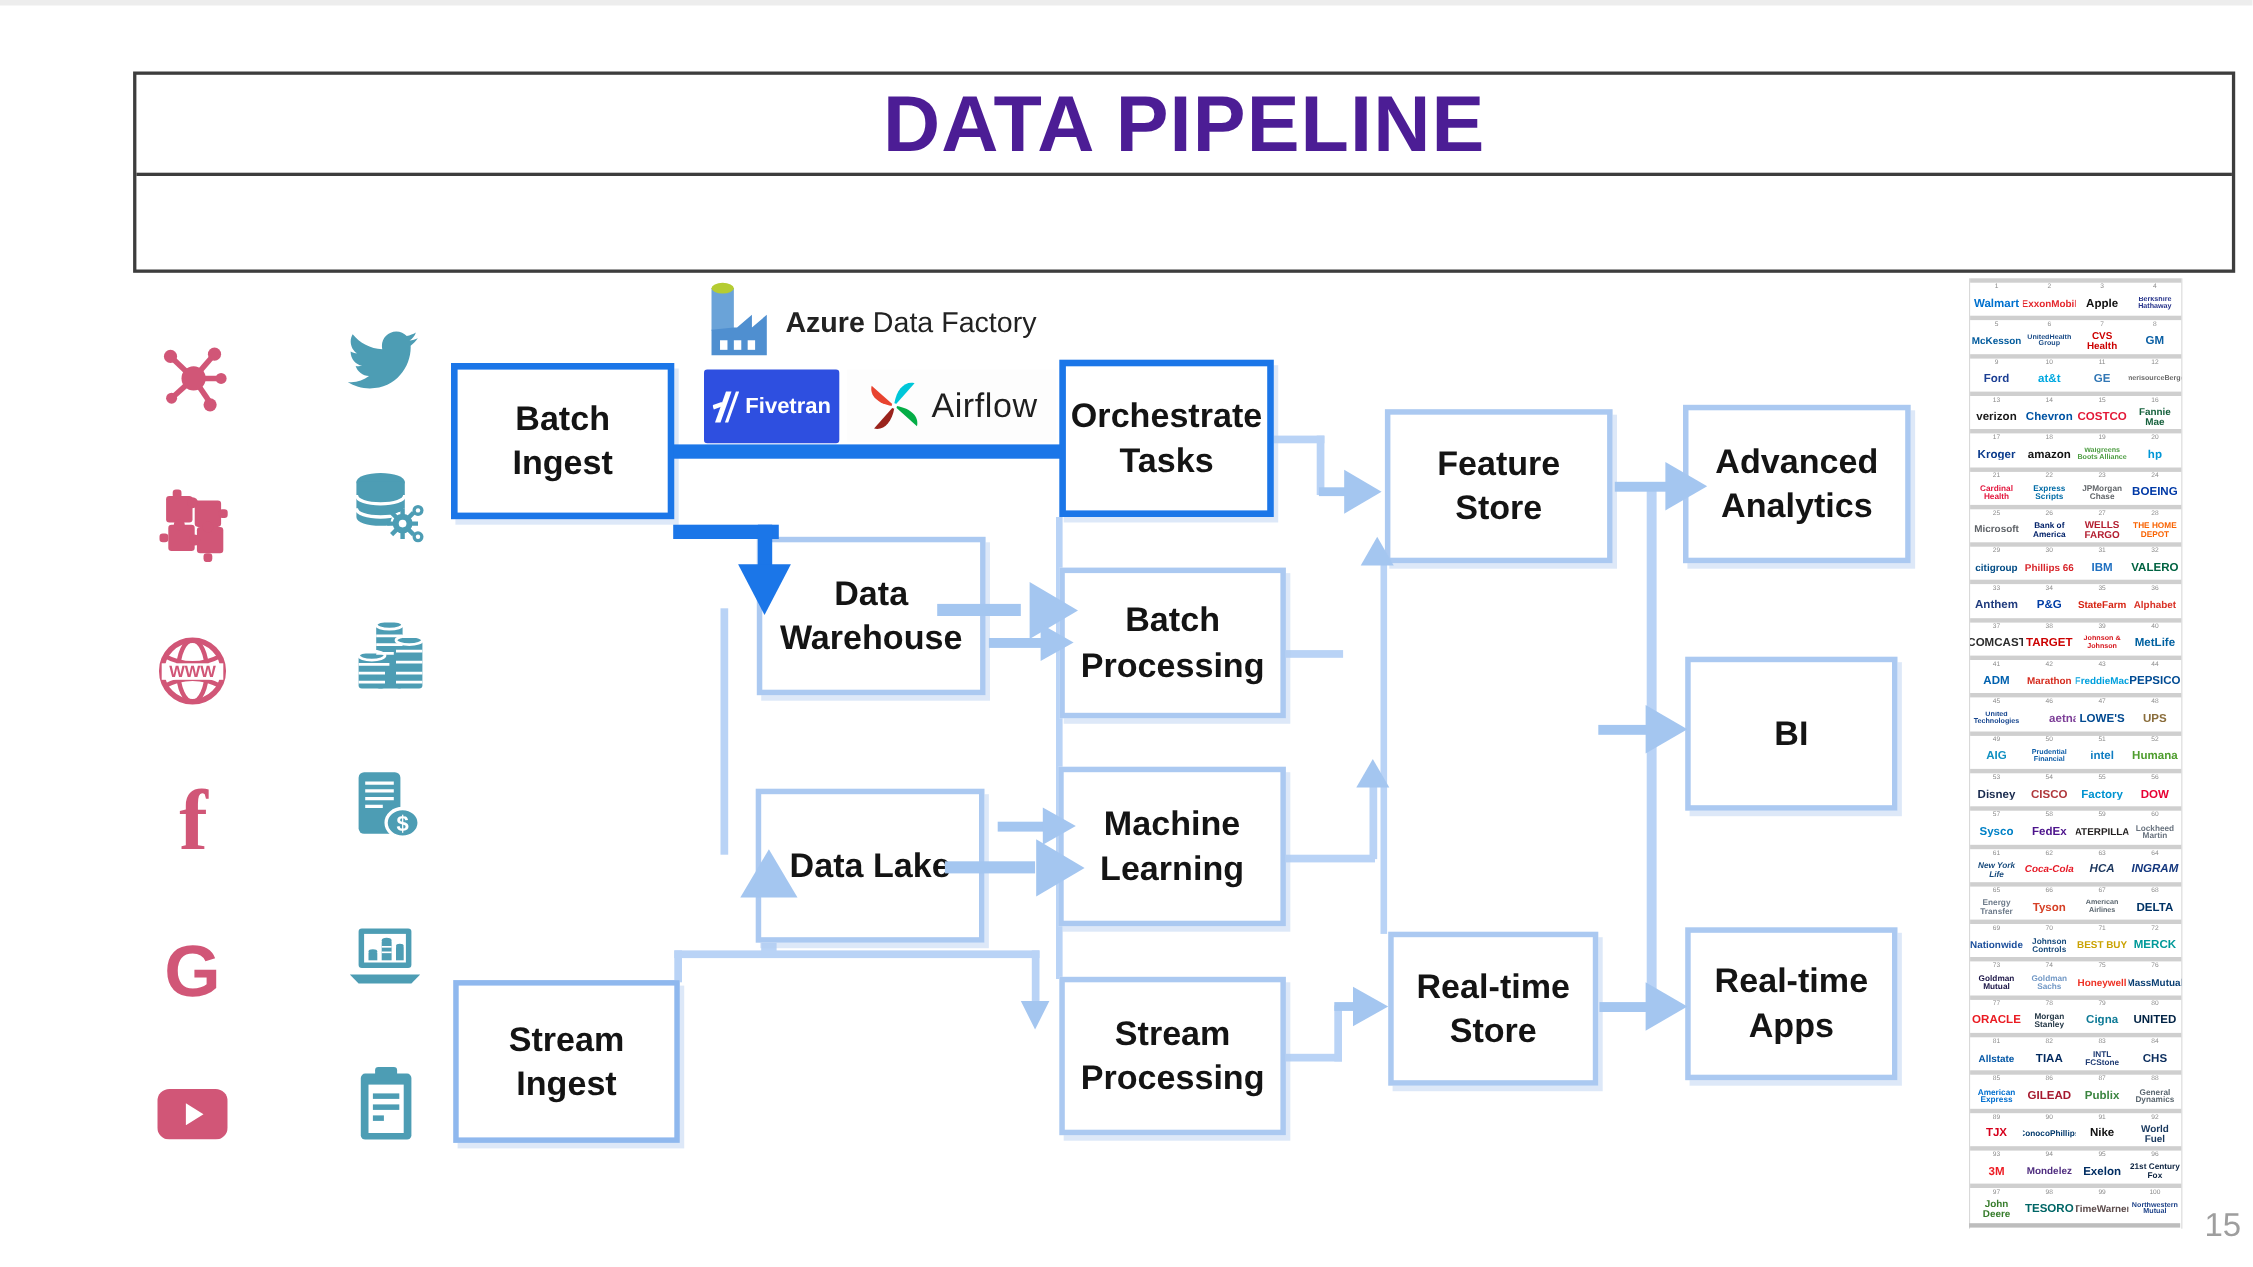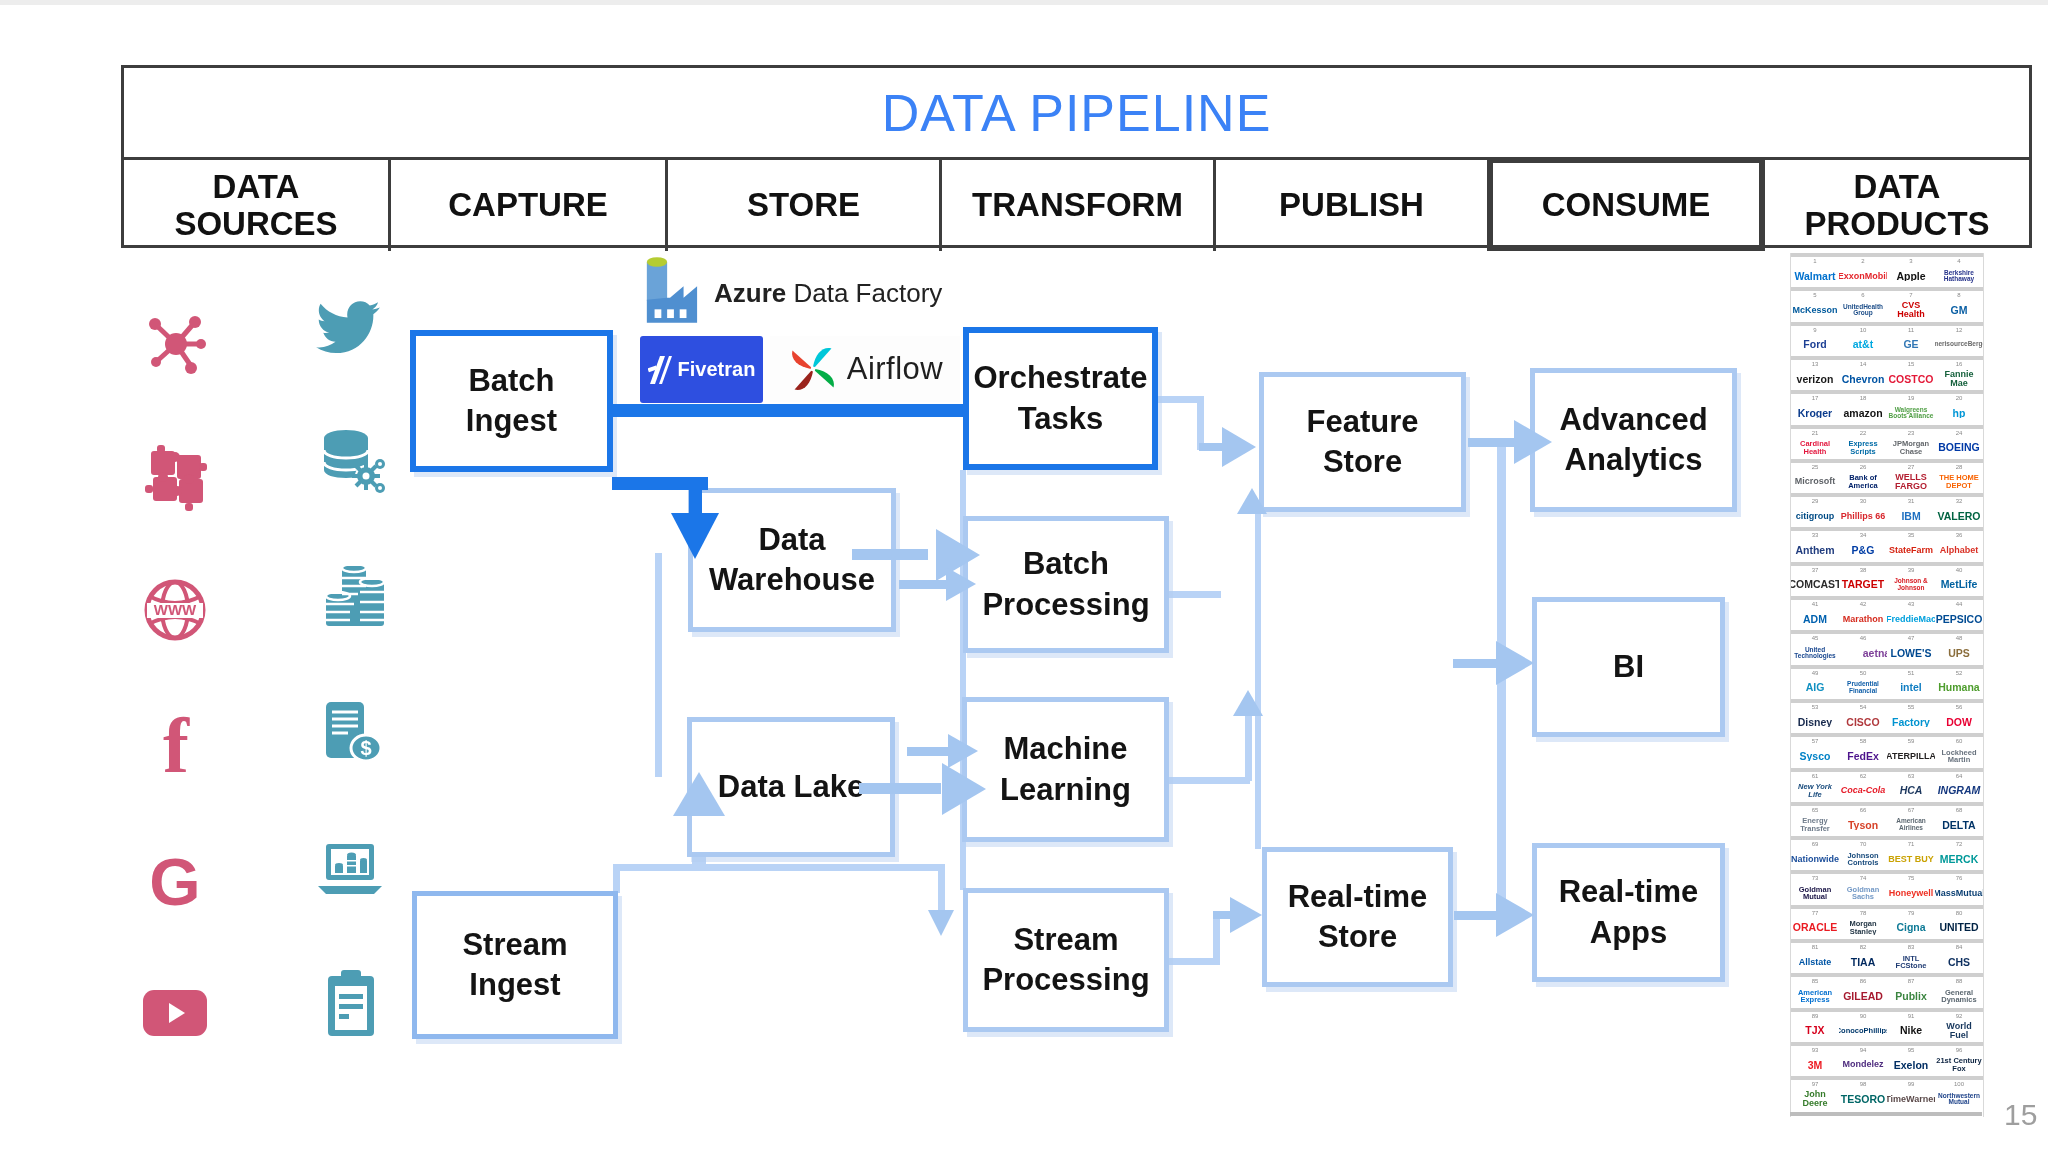--- a/index.html
+++ b/index.html
@@ -3,21 +3,21 @@
 <meta charset="utf-8">
 <style>
   html,body{margin:0;padding:0;background:#ffffff;}
   #stage{position:relative;width:2048px;height:1152px;background:#ffffff;overflow:hidden;
          font-family:"Liberation Sans", sans-serif;}
   .topline{position:absolute;left:0;top:0;width:2048px;height:5px;background:#ededed;}
   
   #ptable{position:absolute;left:121px;top:65px;width:1911px;height:183px;
           border:3px solid #3d3d3d;box-sizing:border-box;background:#fff;}
   #titleRow{height:89px;border-bottom:3px solid #3d3d3d;display:flex;align-items:center;justify-content:center;}
-  #titleRow .t{font-size:52px;font-weight:normal;color:#3b82f6;letter-spacing:1px;}
+  #titleRow .t{font-size:72px;font-weight:bold;color:#4c1d95;letter-spacing:1px;}
   #headRow{display:flex;height:91px;}
   .hcell{box-sizing:border-box;border-left:3px solid #3d3d3d;display:flex;align-items:center;justify-content:center;
          text-align:center;font-size:33px;font-weight:bold;color:#111;line-height:1.12;padding:0 12px;}
   .hcell:first-child{border-left:none;}
   .hcell.consume{box-shadow:inset 0 0 0 3px #3d3d3d;}
   
   .fbox{position:absolute;background:#fff;box-sizing:border-box;display:flex;align-items:center;justify-content:center;
         text-align:center;font-weight:bold;color:#141414;font-size:31px;line-height:1.3;z-index:2;
         box-shadow:4px 5px 0 rgba(180,205,240,.45);}
   .b-blue{border:6px solid #1b76e8;}
@@ -55,29 +55,20 @@
 </head>
 <body>
 
 <div id="stage">
   <div class="topline"></div>
 
   <div id="ptable">
     <div id="titleRow">
       <span class="t">DATA PIPELINE</span>
     </div>
-    <div id="headRow">
-      <div class="hcell" style="width:264px">DATA SOURCES</div>
-      <div class="hcell" style="width:277px">CAPTURE</div>
-      <div class="hcell" style="width:274px">STORE</div>
-      <div class="hcell" style="width:274px">TRANSFORM</div>
-      <div class="hcell" style="width:274px">PUBLISH</div>
-      <div class="hcell consume" style="width:275px">CONSUME</div>
-      <div class="hcell" style="width:270px;flex:1">DATA PRODUCTS</div>
-    </div>
   </div>
 
   <div class="icon" style="left:143px;top:312px">
     <svg width="66" height="70" viewBox="0 0 66 70">
       <g stroke="#d15677" stroke-width="5" fill="none">
         <line x1="33" y1="32" x2="12" y2="12"></line>
           <line x1="33" y1="32" x2="52" y2="10"></line>
         <line x1="33" y1="32" x2="58" y2="32"></line>
           <line x1="33" y1="32" x2="48" y2="54"></line>
           <line x1="33" y1="32" x2="13" y2="50"></line>

